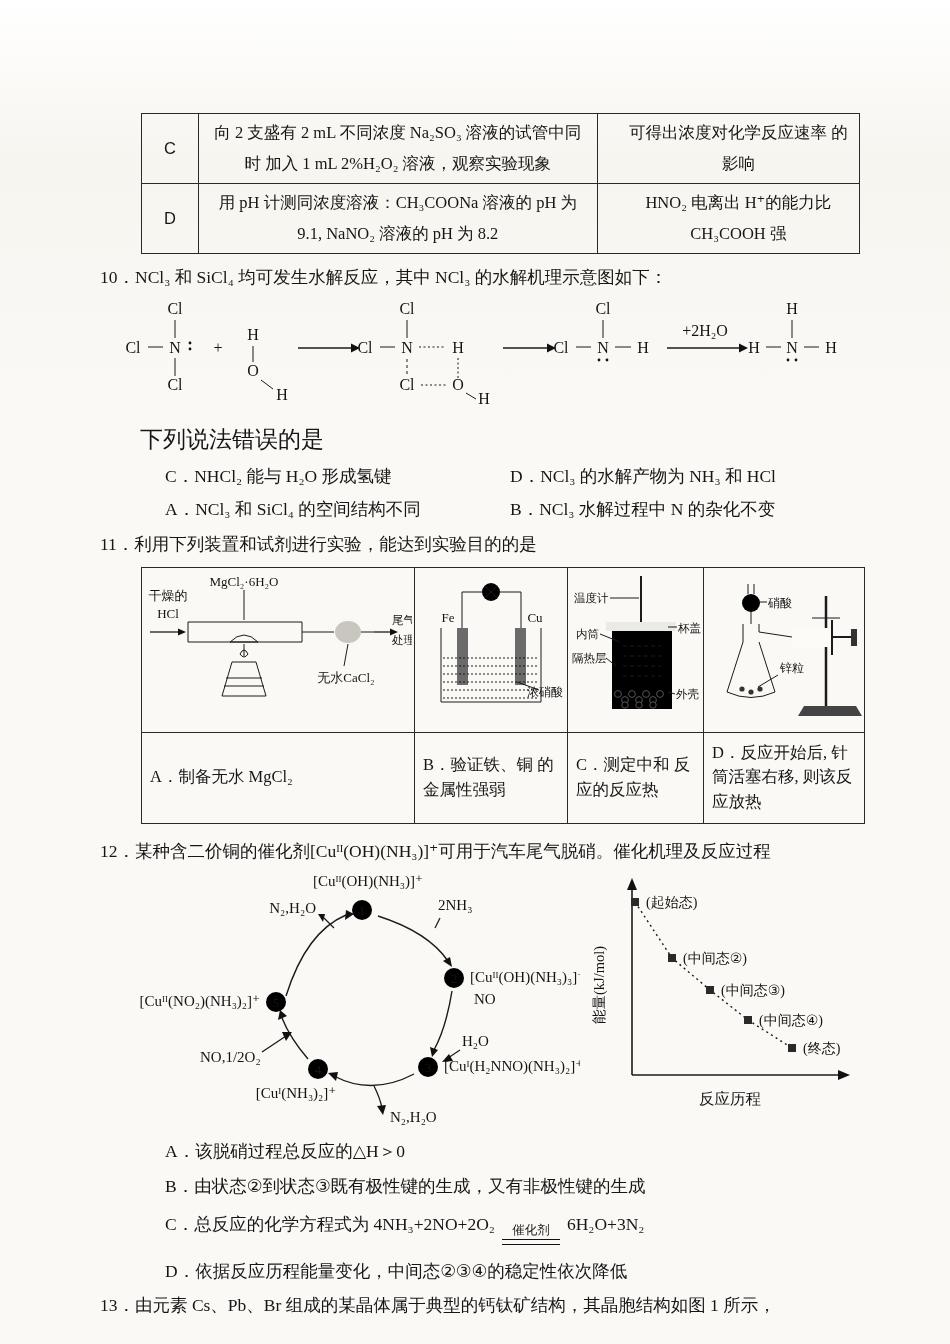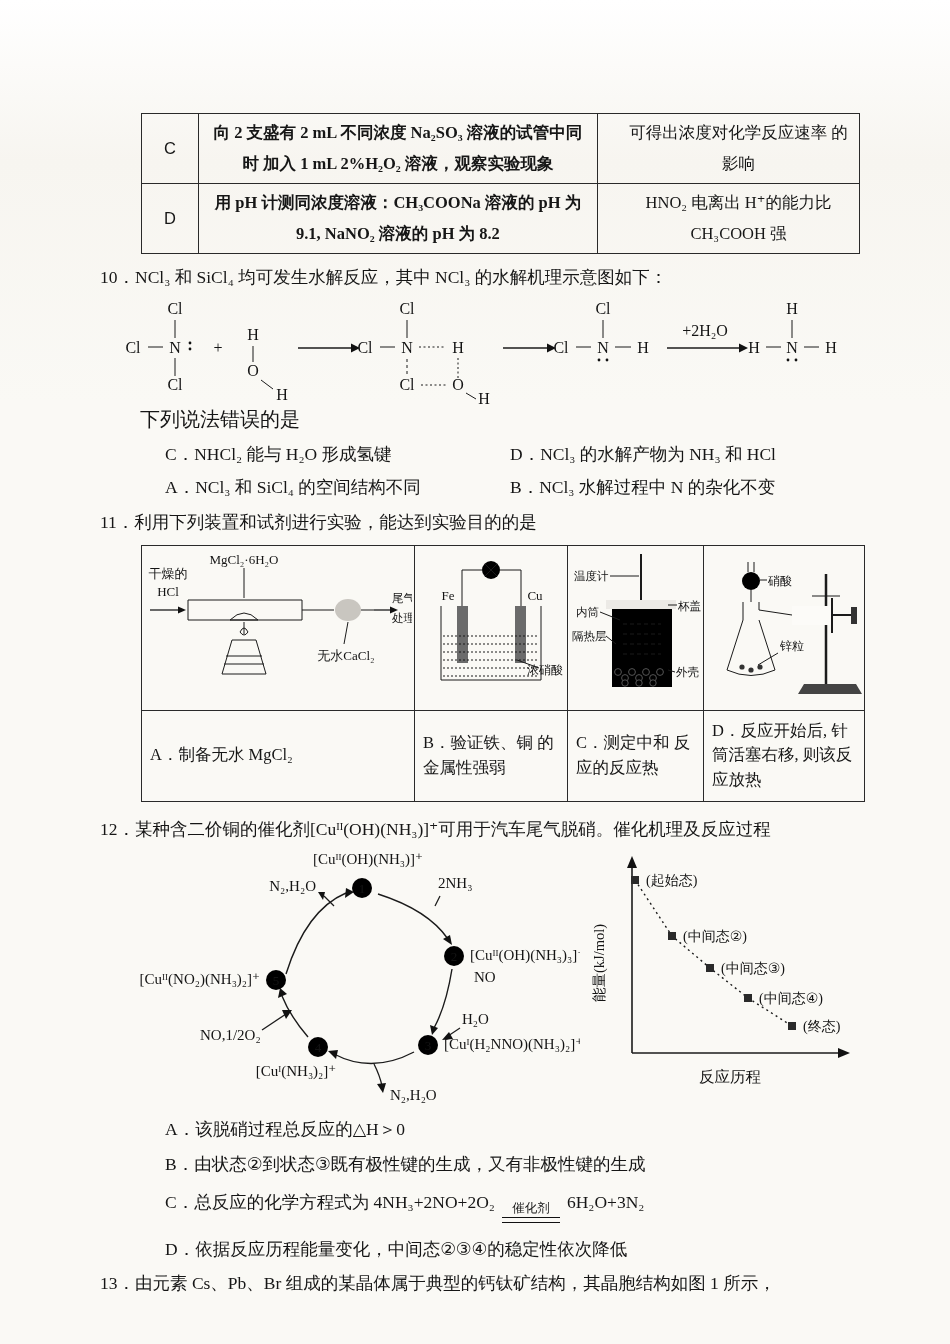--- a/index.html
+++ b/index.html
@@ -7,30 +7,30 @@
         font-family:"Liberation Serif","DejaVu Sans",serif;overflow:hidden;}
   .page::before{content:"";position:absolute;inset:0;
         background:linear-gradient(180deg,#ffffff 0%,#f7f5f0 12%,#faf9f5 30%);pointer-events:none;}
   .content{position:relative;}
   table{border-collapse:collapse;}
   
   .toptable{margin:113px 0 0 141px;width:719px;font-size:16.5px;}
   .toptable td{border:1.6px solid #2a2a2a;text-align:center;vertical-align:middle;
         padding:4px 10px;line-height:1.85;}
   .toptable .letter{width:40px;font-family:"Liberation Sans",sans-serif;}
-  .toptable .exp{width:428px;font-weight:bold;}
+  .toptable .exp{width:428px;}
   .toptable .con{width:246px;padding-left:30px;}
   .qstem{margin:10px 0 0 100px;font-size:17.5px;line-height:1.5;}
   .qstem.indent{margin-left:132px;}
   .mech{display:block;margin:0 0 0 55px;}
   svg text{font-family:"Liberation Serif","DejaVu Sans",serif;fill:#141414;}
   svg .at{font-size:16px;text-anchor:middle;}
   svg .sm{font-size:13px;text-anchor:middle;}
   svg line,svg path,svg polyline{stroke:#1b1b1b;fill:none;}
-  .prompt{margin:0 0 0 140px;font-size:20px;}
+  .prompt{margin:18px 0 0 140px;font-size:23px;}
   .optrow{display:flex;margin:9px 0 0 165px;font-size:17.5px;}
   .optrow .o1{width:345px;}
   .optline{margin:11px 0 0 165px;font-size:17.5px;}
   
   .q11table{margin:9px 0 0 141px;width:719px;}
   .q11table td{border:1.6px solid #2a2a2a;vertical-align:middle;padding:2px;}
   .q11table .dev{height:158px;text-align:center;}
   .q11table .cap{font-size:16.5px;padding:8px 8px;line-height:1.5;vertical-align:middle;}
   .cA{width:272px;} .cB{width:150px;margin-left:17px;} .cC{width:133px;} .cD{width:158px;}
   

